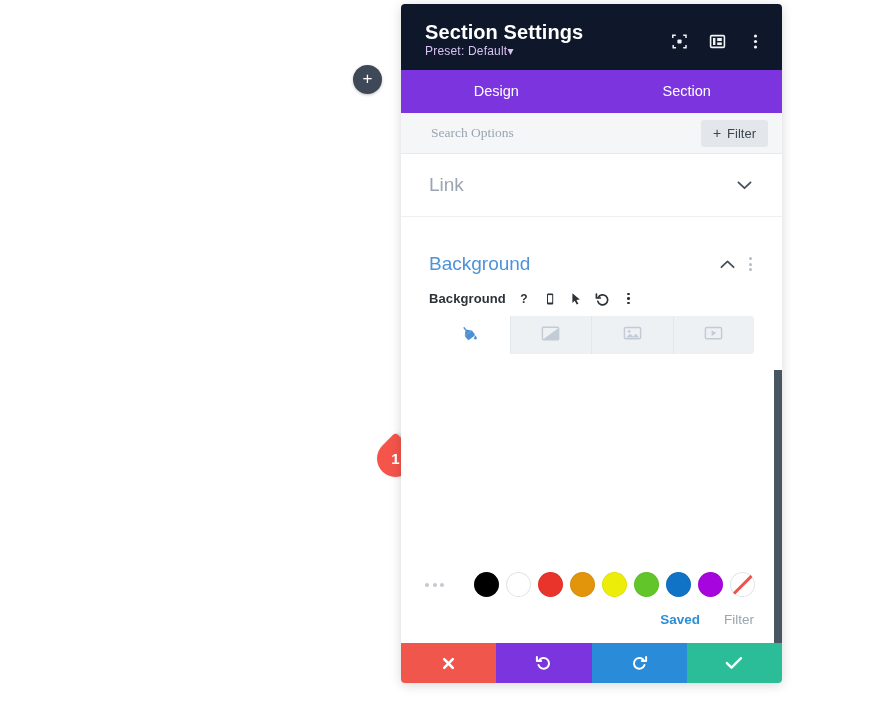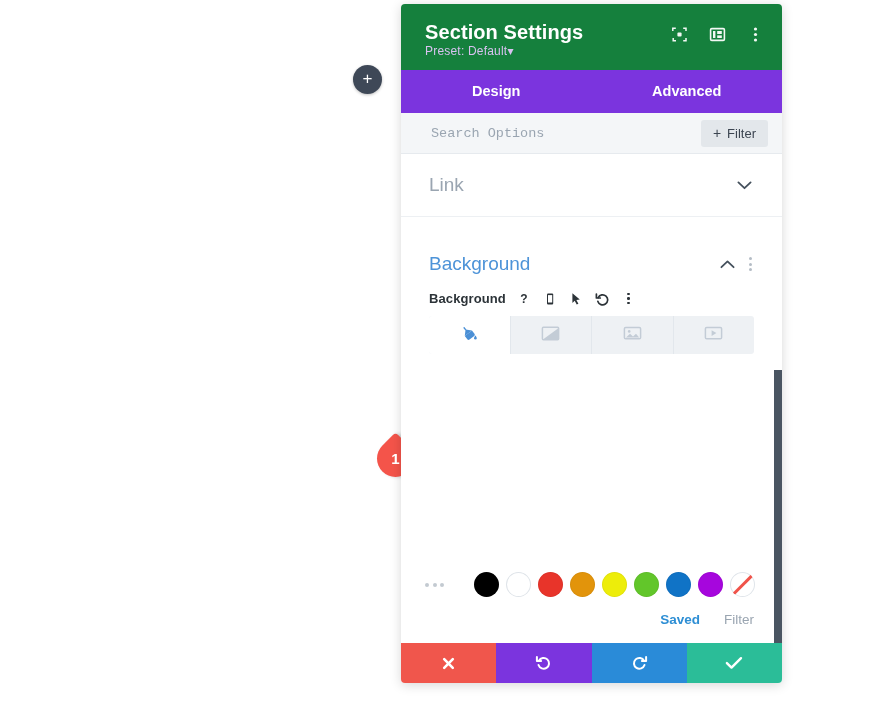--- a/index.html
+++ b/index.html
@@ -84,24 +84,24 @@
     background: #ffffff;
     border-radius: 4px;
     box-shadow: 0 2px 12px rgba(0,0,0,.16);
     display: flex;
     flex-direction: column;
     overflow: hidden;
   }
 
   
   .panel-header {
-    background: #15803d;
+    background: #0f172a;
     padding: 16px 18px 12px 24px;
     display: flex;
-    align-items: flex-start;
+    align-items: center;
     justify-content: space-between;
   }
   .header-titles { display: flex; flex-direction: column; }
   .panel-title {
     color: #ffffff;
     font-size: 20px;
     font-weight: 700;
     line-height: 1.2;
     letter-spacing: .1px;
   }
@@ -128,40 +128,40 @@
   .tab-bar {
     display: flex;
     background: #7b34de;
   }
   .tab {
     flex: 1;
     text-align: center;
     padding: 13px 0 14px;
     color: #ffffff;
     font-size: 14.5px;
-    font-weight: 700;
+    font-weight: 400;
     cursor: pointer;
   }
   .tab.active { background: #8f48ef; font-weight: 400; }
 
   
   .search-bar {
     display: flex;
     align-items: center;
     justify-content: space-between;
     background: #f4f6f8;
     border-bottom: 1px solid #e6eaee;
     padding: 8px 14px 8px 28px;
     height: 24px;
   }
   .search-input {
     border: 0;
     outline: 0;
     background: transparent;
-    font-family: Liberation Mono, monospace;
+    font-family: Liberation Serif, serif;
     font-size: 13.5px;
     color: #4a5866;
     flex: 1;
   }
   .search-input::placeholder { color: #9aa5b1; }
   .filter-btn {
     background: #e3e7eb;
     border-radius: 3px;
     padding: 6px 12px;
     font-size: 13px;
@@ -374,21 +374,21 @@
               <circle cx="2.5" cy="8.5" r="1.6"></circle>
               <circle cx="2.5" cy="14" r="1.6"></circle>
             </g>
           </svg>
       </span>
     </div>
   </div>
 
   <div class="tab-bar">
     <div class="tab">Design</div>
-    <div class="tab">Advanced</div>
+    <div class="tab">Section</div>
   </div>
 
   <div class="search-bar">
     <input class="search-input" type="text" placeholder="Search Options" style="">
     <div class="filter-btn">
       <span class="filter-plus">+</span>
       <span>Filter</span>
     </div>
   </div>
 

